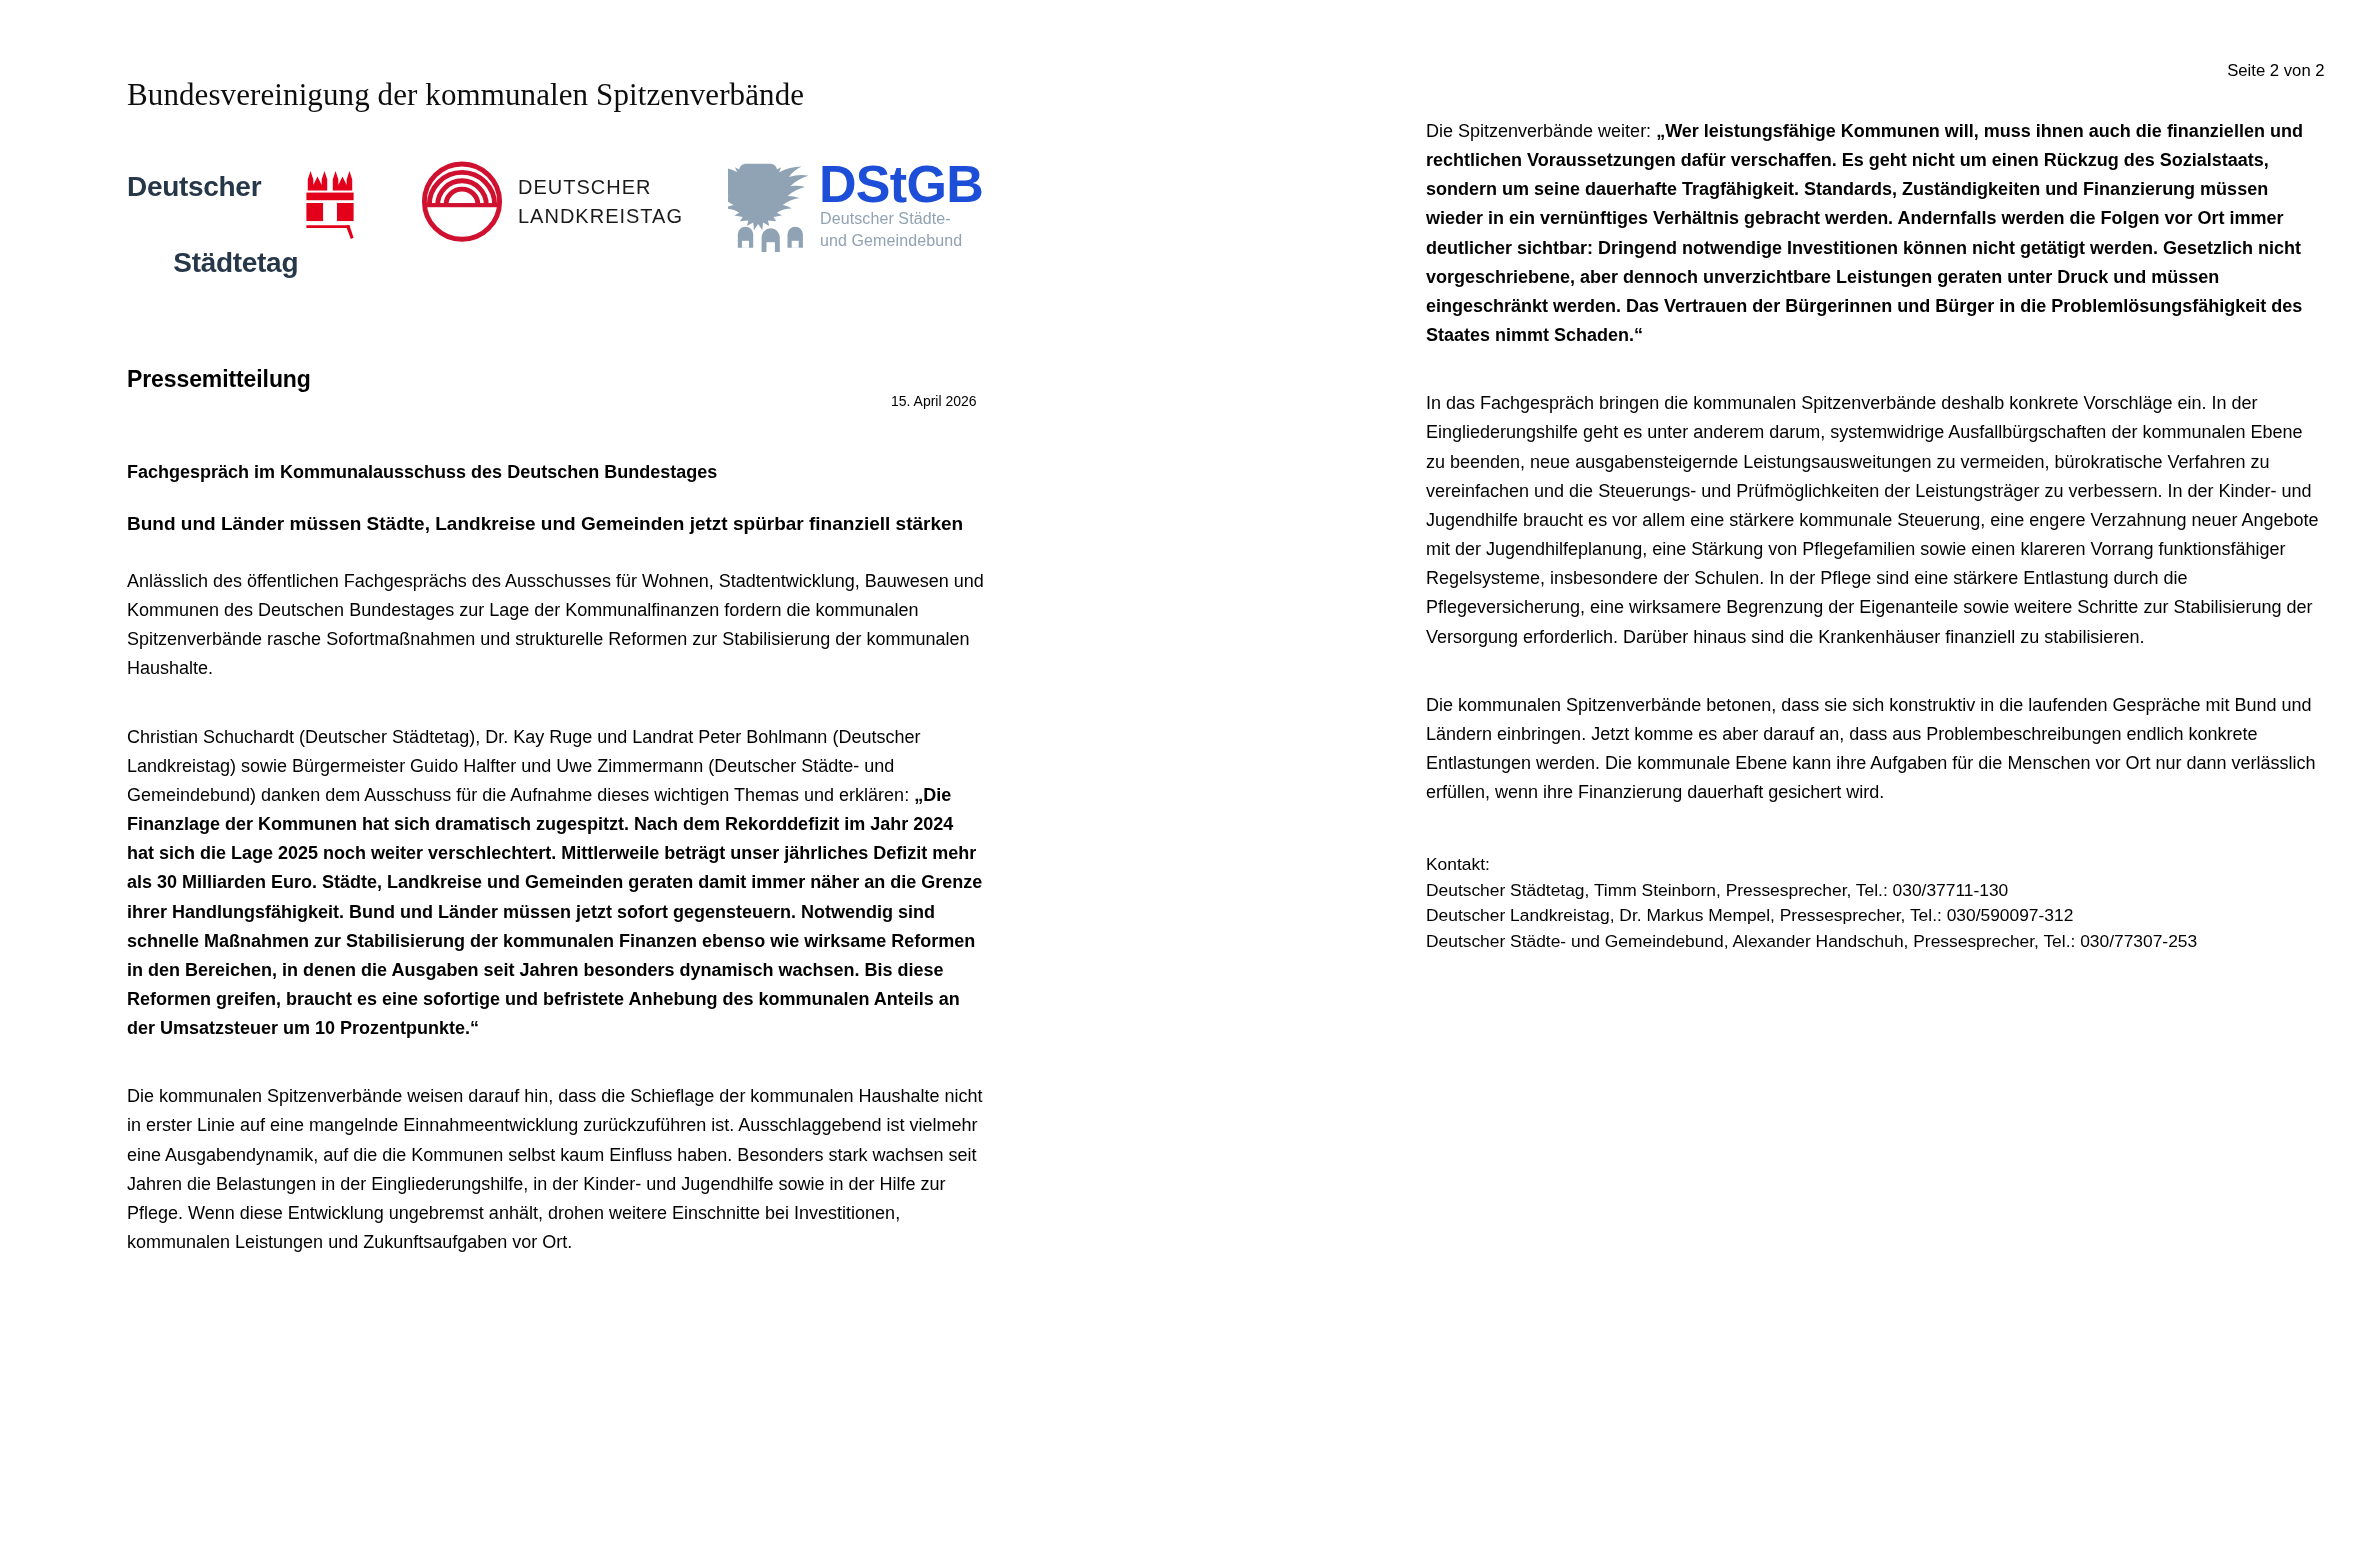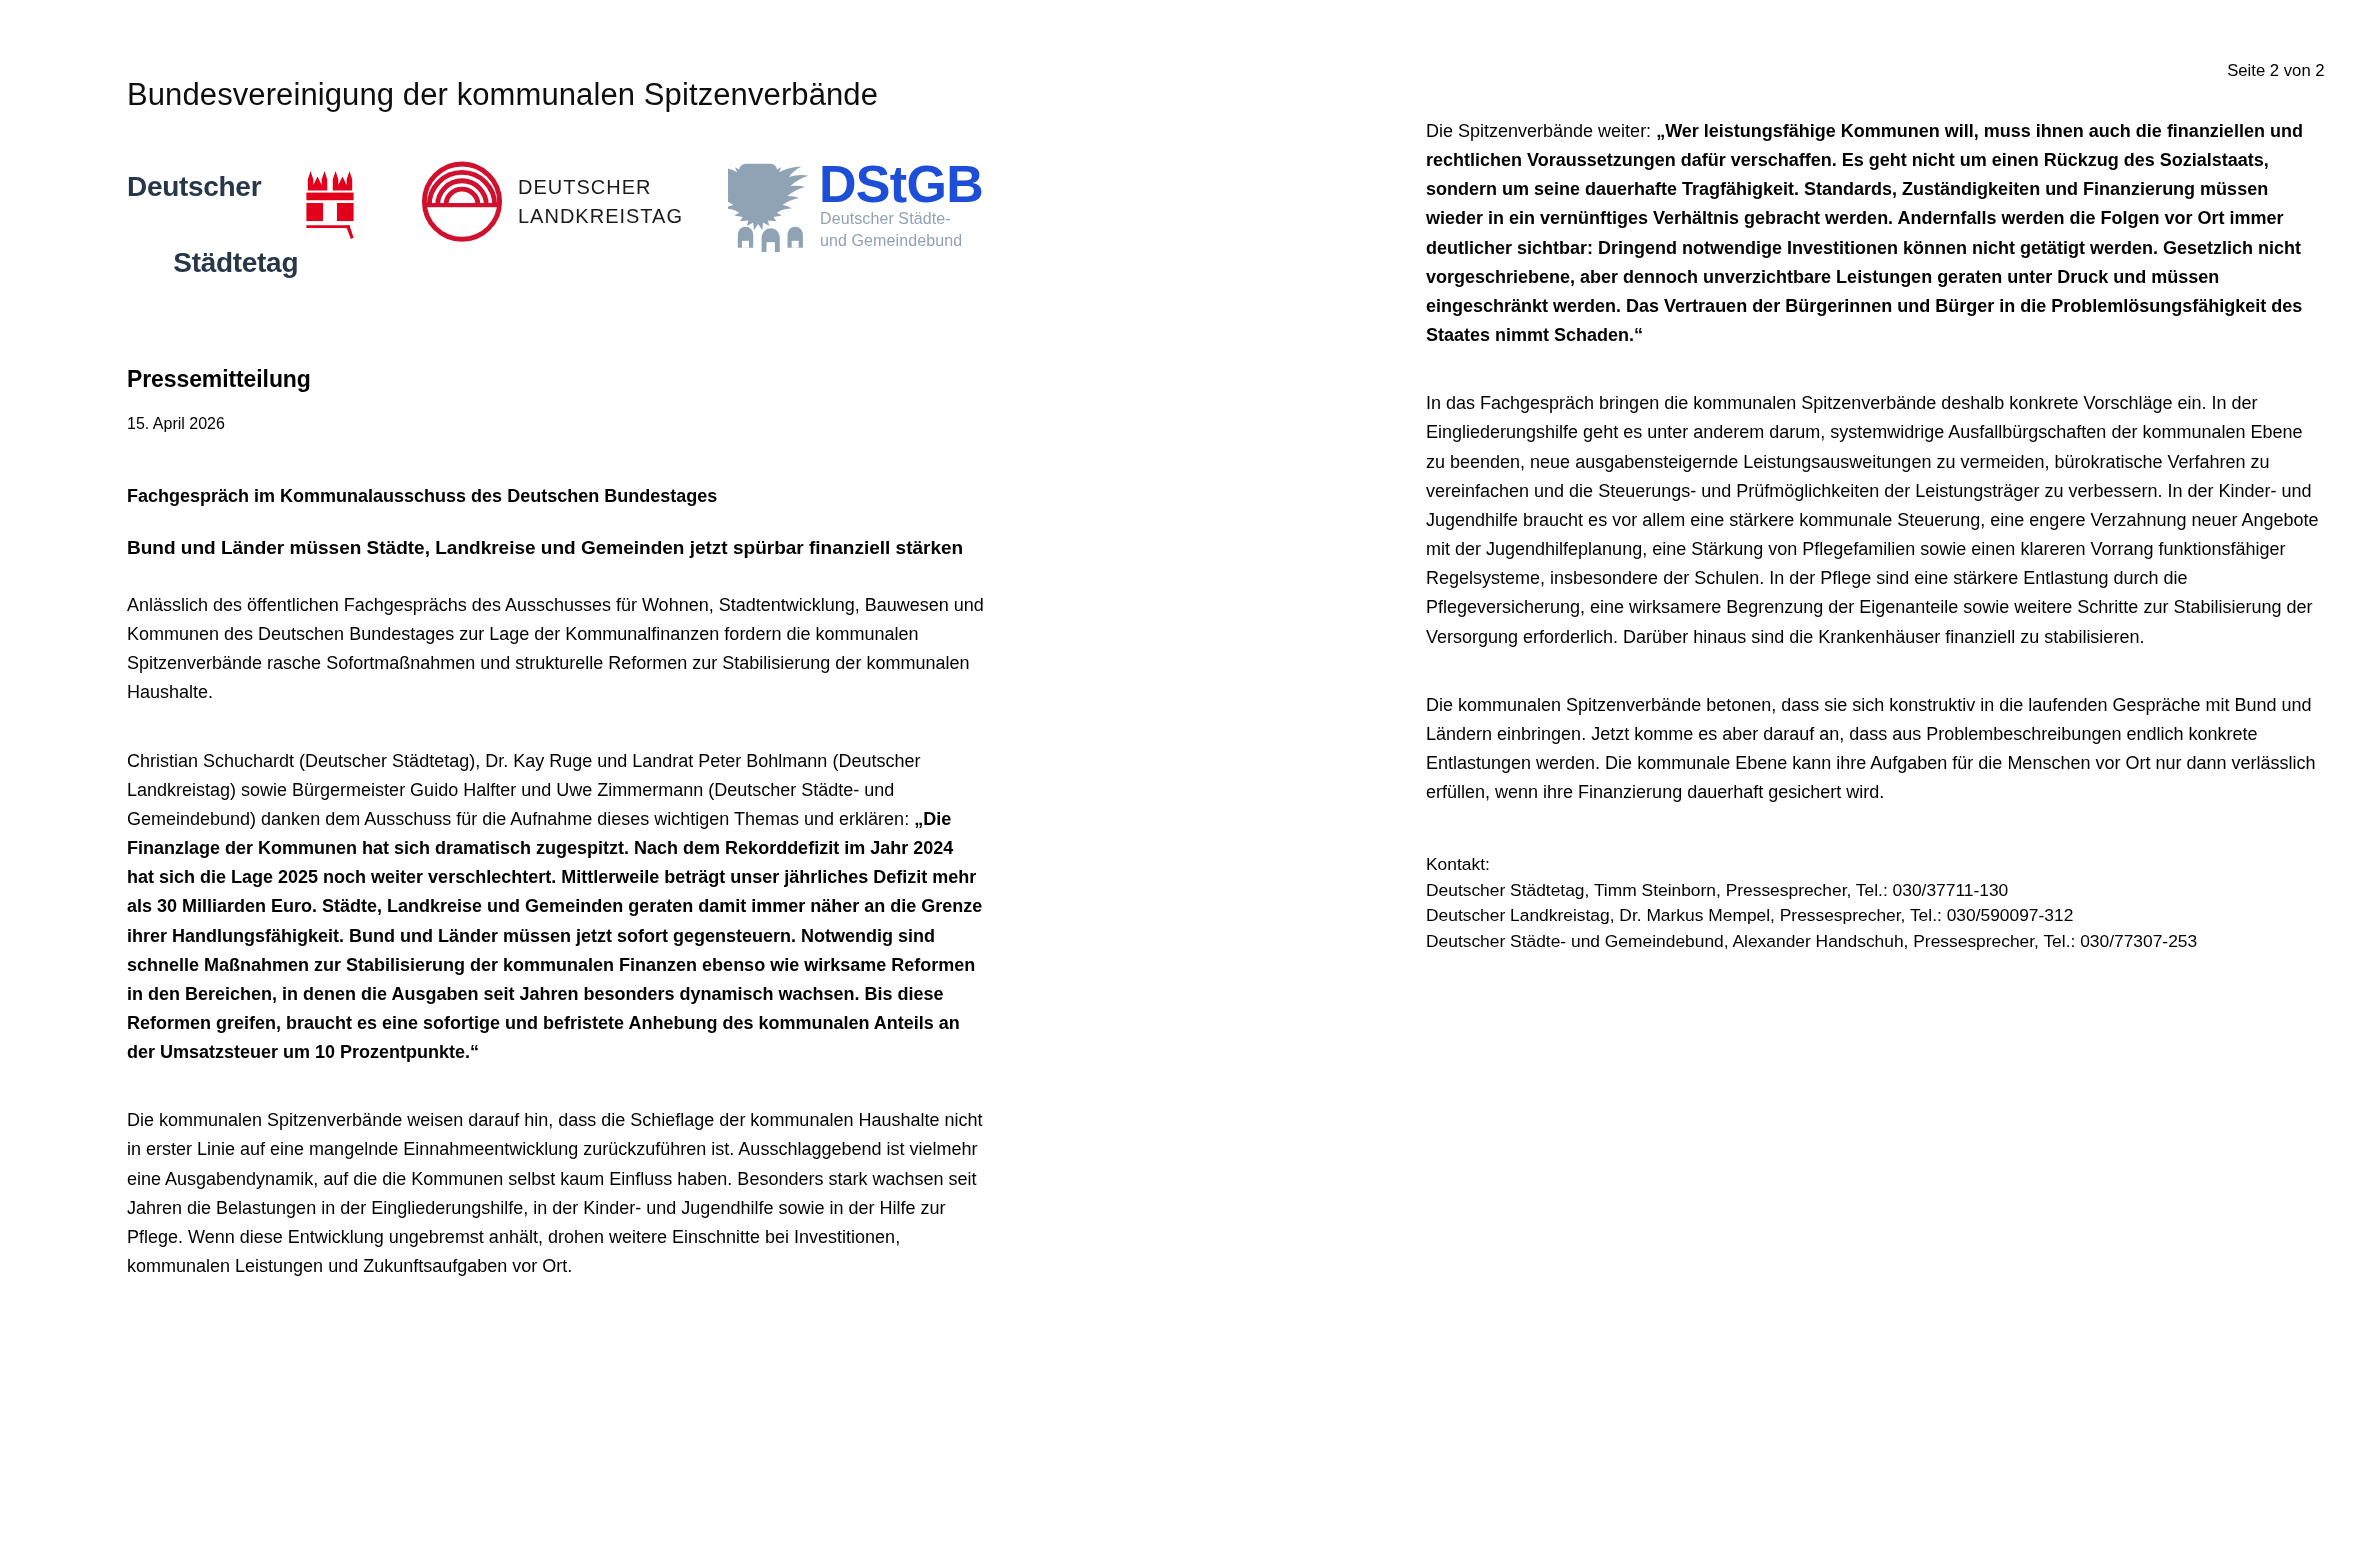--- a/index.html
+++ b/index.html
@@ -36,20 +36,21 @@
     width: 900px;
   }
 
   
   .masthead {
     font-size: 31px;
     font-weight: 400;
     letter-spacing: 0.1px;
     color: #0d0d0d;
     white-space: nowrap;
+    font-family: Liberation Serif, serif;
   }
 
   
   .logo-row {
     position: relative;
     height: 105px;
     margin-top: 38px;
   }
 
   
@@ -138,22 +139,22 @@
   }
 
   
   .pm-title {
     margin-top: 110px;
     font-size: 23px;
     font-weight: bold;
     letter-spacing: -0.1px;
   }
   .pm-date {
-    margin-top: 22px;
-    font-size: 16px;
+    font-size: 14px;
+    text-align: right;
     padding-right: 8.4px;
   }
 
   .subject {
     margin-top: 50px;
     font-size: 18px;
     font-weight: bold;
     line-height: 1.45;
   }
   .headline {

